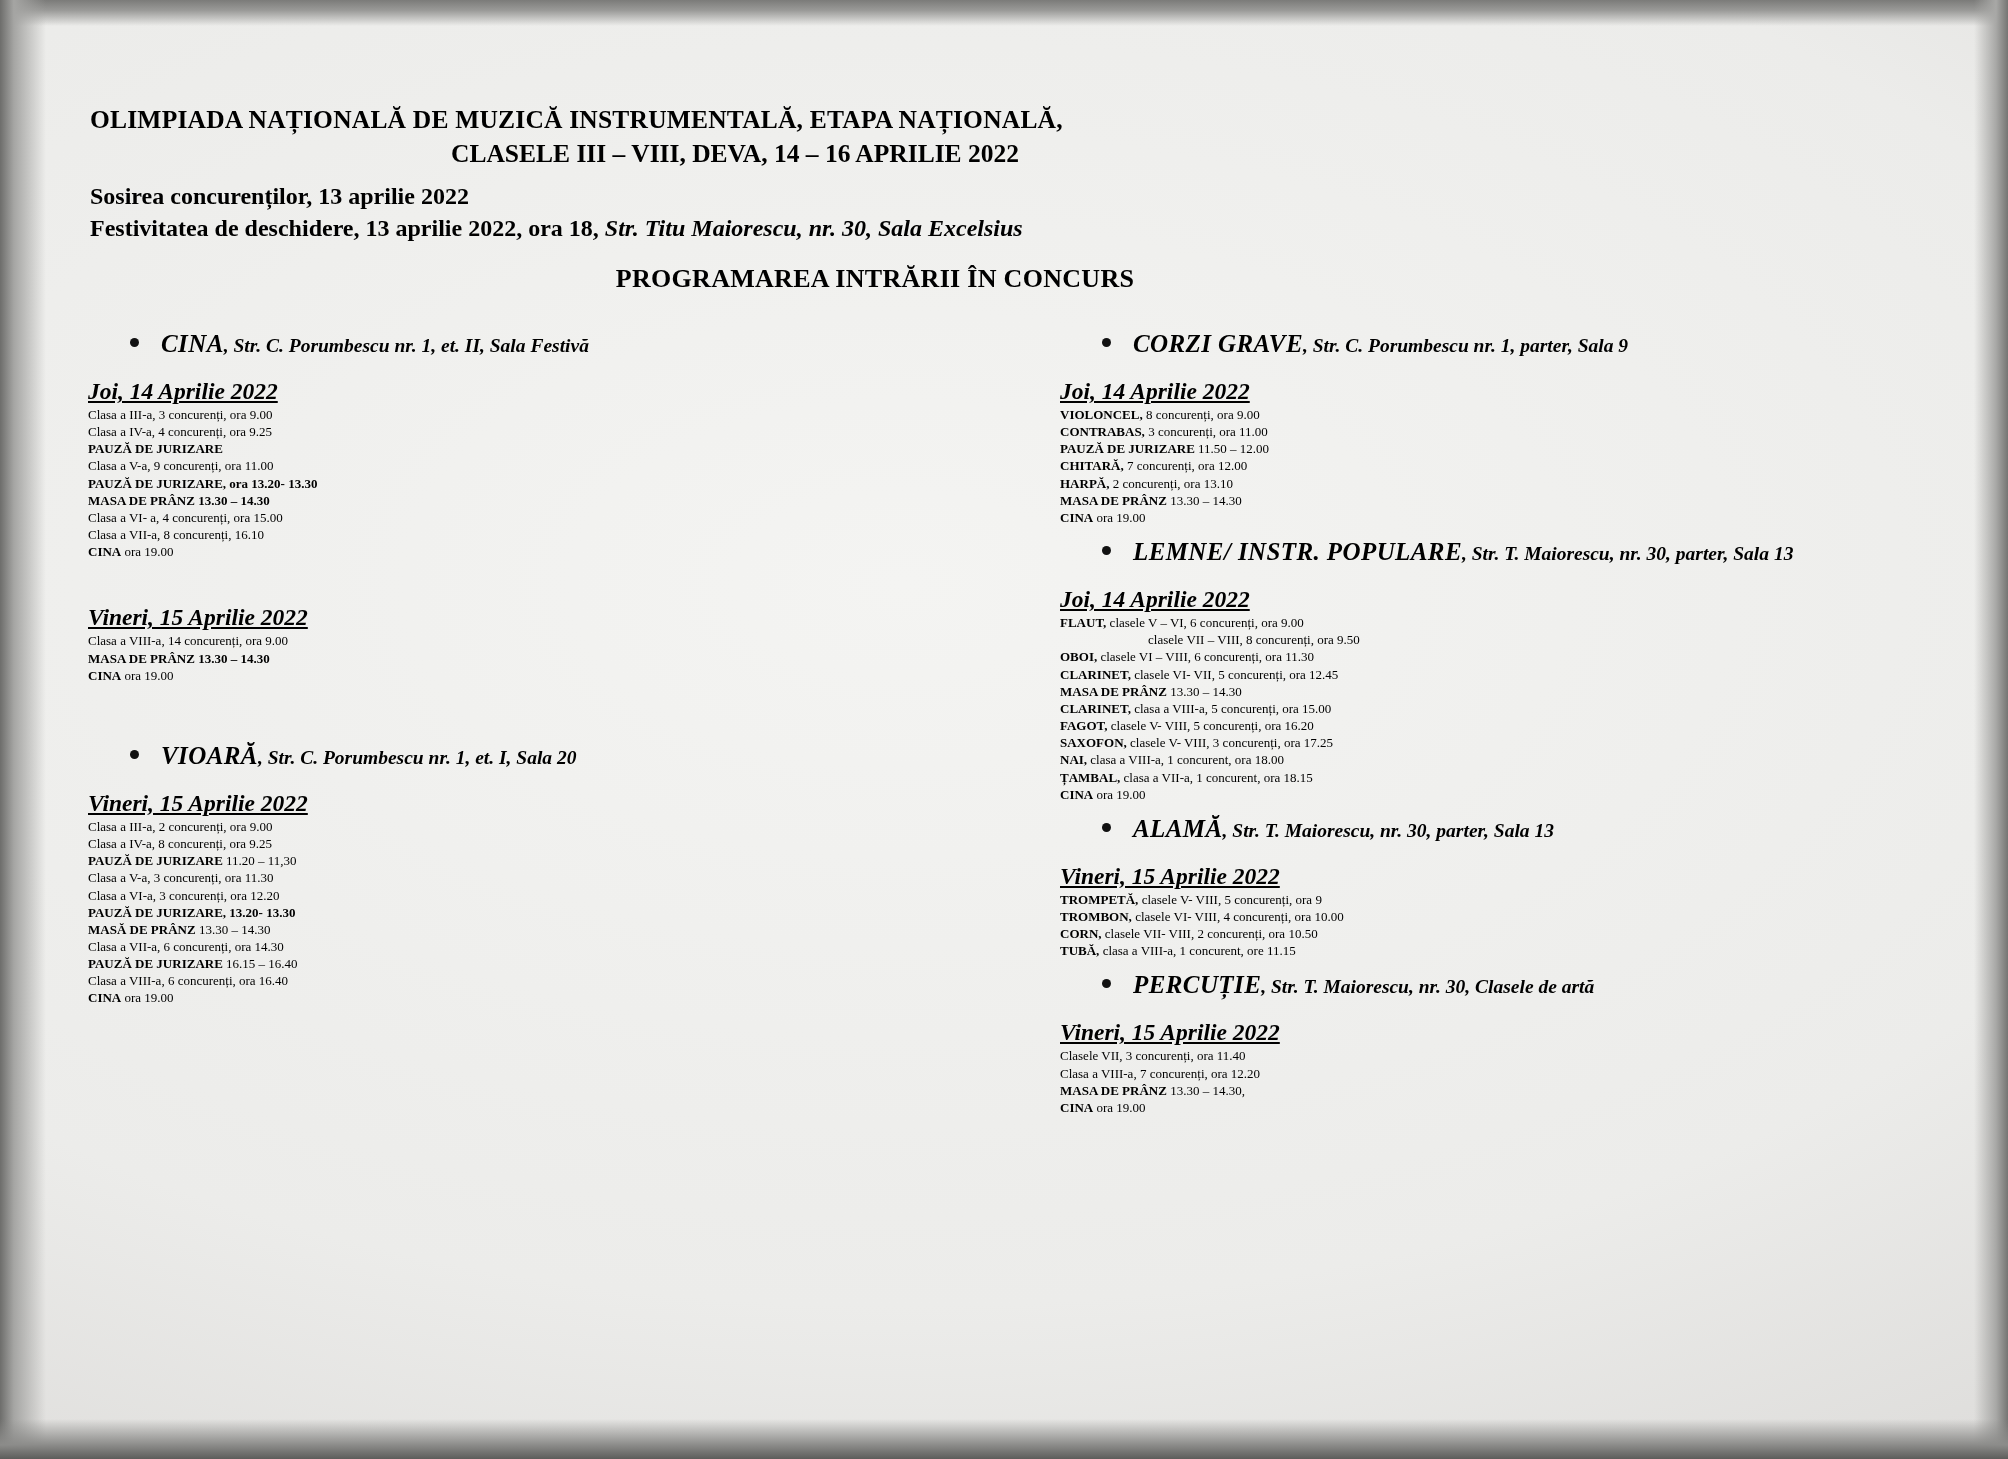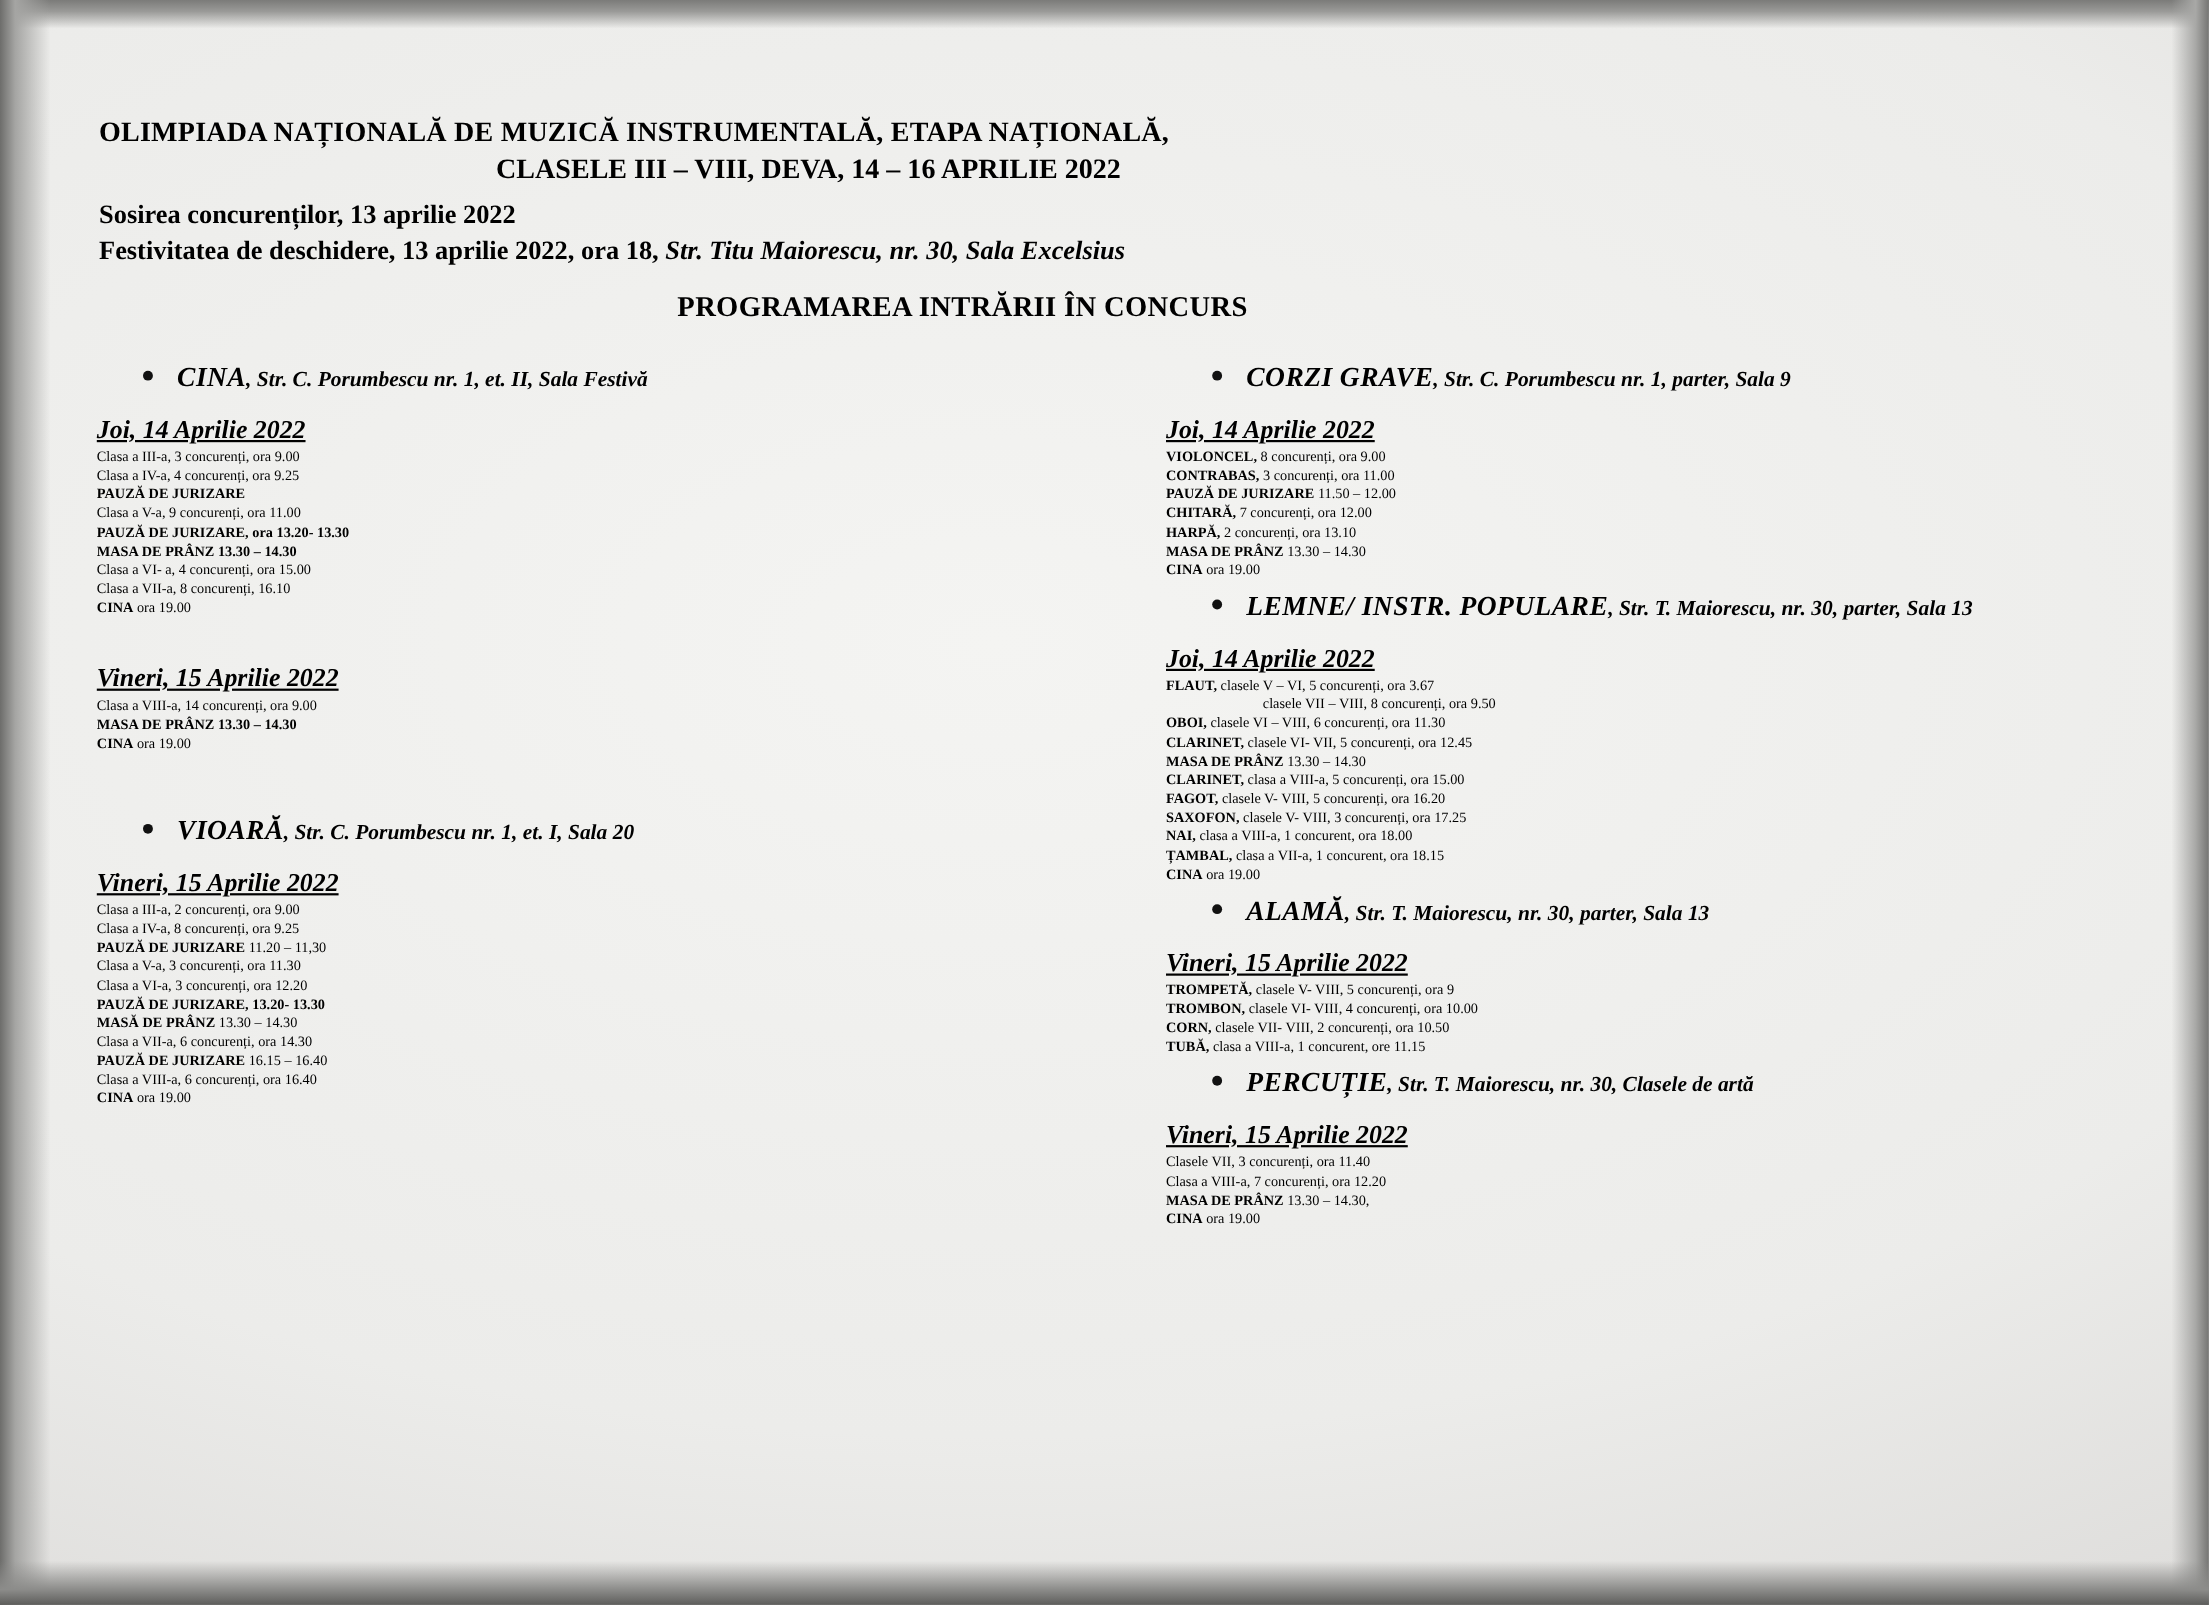--- a/index.html
+++ b/index.html
@@ -260,21 +260,21 @@
           <div class="line"><b>CINA</b><span> ora 19.00</span></div>
         </div>
         <div class="gap-small"></div>
         <div class="section">
           <div class="section-head">
             <span class="bullet"></span>
             <span class="sec-name">LEMNE/ INSTR. POPULARE</span>
             <span class="sec-loc">, Str. T. Maiorescu, nr. 30, parter, Sala 13</span>
           </div>
           <div><div class="date">Joi, 14 Aprilie 2022</div></div>
-          <div class="line"><b>FLAUT,</b><span> clasele V – VI, 5 concurenți, ora 3.67</span></div>
+          <div class="line"><b>FLAUT,</b><span> clasele V – VI, 6 concurenți, ora 9.00</span></div>
           <div class="line indent"><span>clasele VII – VIII, 8 concurenți, ora 9.50</span></div>
           <div class="line"><b>OBOI,</b><span> clasele VI – VIII, 6 concurenți, ora 11.30</span></div>
           <div class="line"><b>CLARINET,</b><span> clasele VI- VII, 5 concurenți, ora 12.45</span></div>
           <div class="line"><b>MASA DE PRÂNZ</b><span> 13.30 – 14.30</span></div>
           <div class="line"><b>CLARINET,</b><span> clasa a VIII-a, 5 concurenți, ora 15.00</span></div>
           <div class="line"><b>FAGOT,</b><span> clasele V- VIII, 5 concurenți,  ora 16.20</span></div>
           <div class="line"><b>SAXOFON,</b><span> clasele V- VIII, 3 concurenți, ora 17.25</span></div>
           <div class="line"><b>NAI,</b><span> clasa a VIII-a, 1 concurent, ora 18.00</span></div>
           <div class="line"><b>ȚAMBAL,</b><span> clasa a VII-a, 1 concurent, ora 18.15</span></div>
           <div class="line"><b>CINA</b><span> ora 19.00</span></div>

